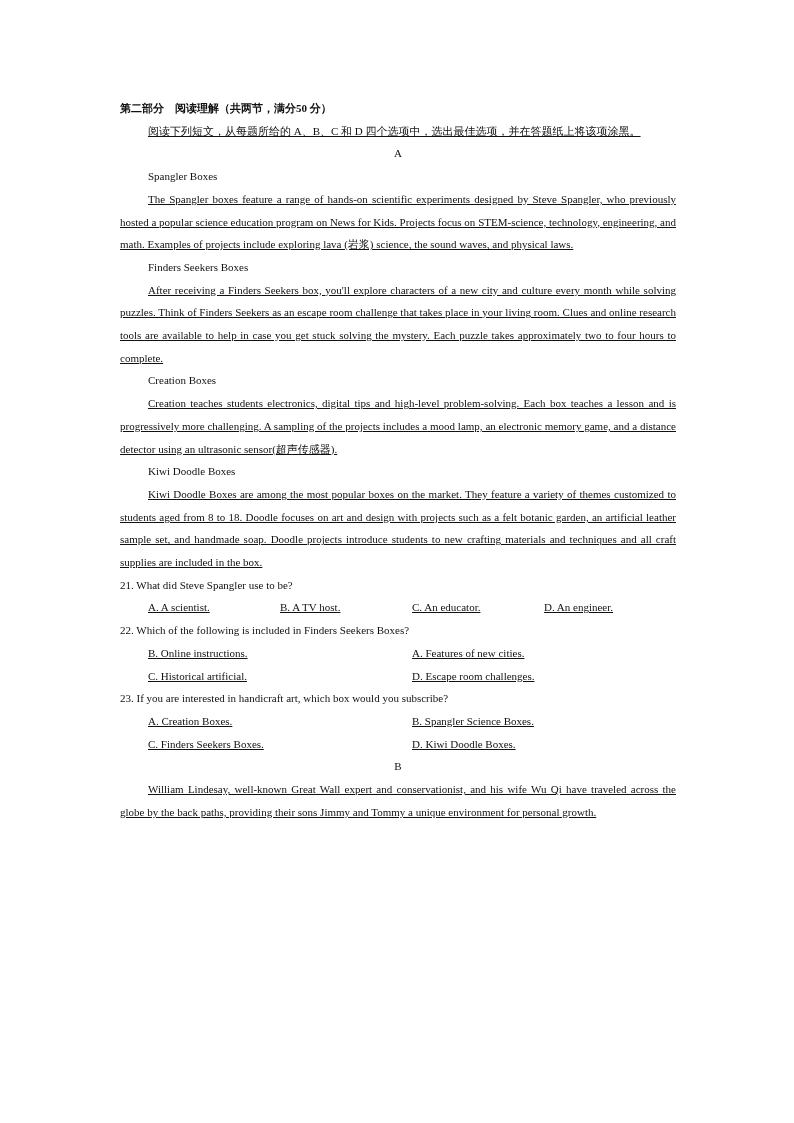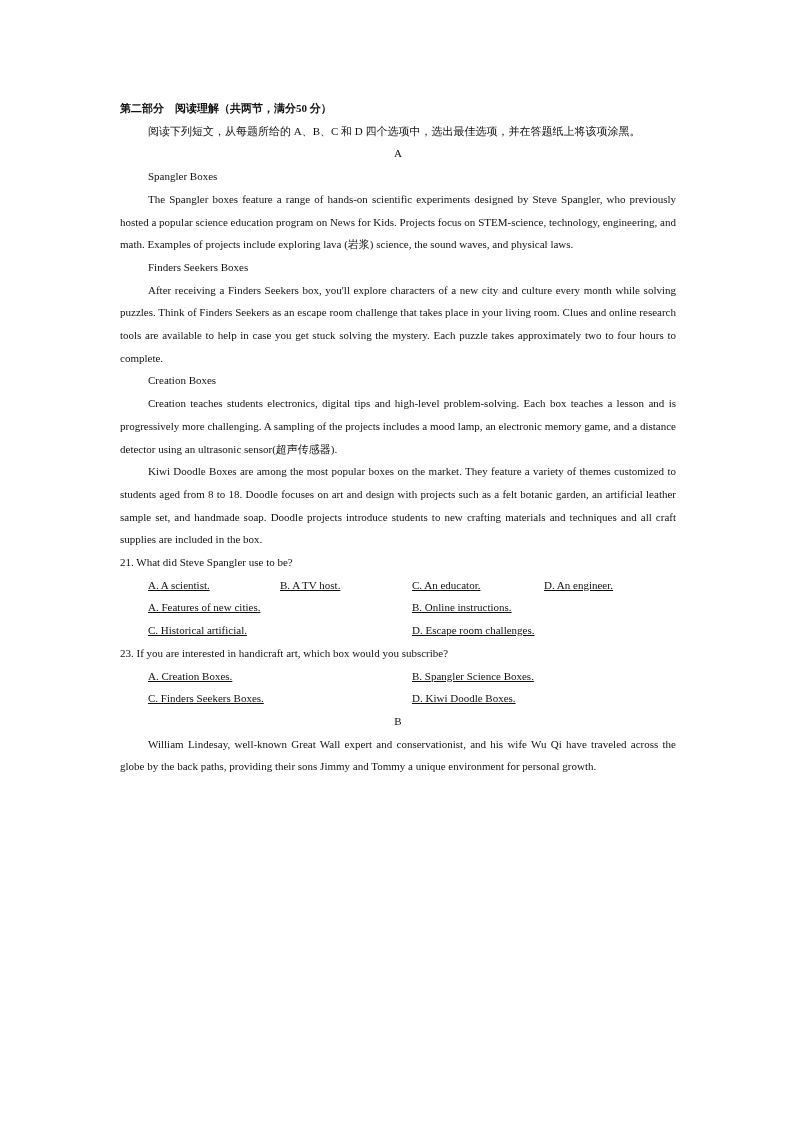--- a/index.html
+++ b/index.html
@@ -22,20 +22,21 @@
       width: 556px;
       font-size: 11px;
       line-height: 22.7px;
     }
     .line { white-space: nowrap; }
     .bold { font-weight: bold; }
     .indent { text-indent: 28px; }
     .para {
       text-align: justify;
       white-space: normal;
+      text-decoration: underline;
     }
     .center { text-align: center; }
     .heading {
       font-weight: normal;
       padding-left: 28px;
     }
     .opts {
       display: flex;
       padding-left: 28px;
       text-decoration: underline;
@@ -56,33 +57,35 @@
 
   <div class="heading">Spangler Boxes</div>
   <div class="para indent">The Spangler boxes feature a range of hands-on scientific experiments designed by Steve Spangler, who previously hosted a popular science education program on News for Kids. Projects focus on STEM-science, technology, engineering, and math. Examples of projects include exploring lava (岩浆) science, the sound waves, and physical laws.</div>
 
   <div class="heading">Finders Seekers Boxes</div>
   <div class="para indent">After receiving a Finders Seekers box, you'll explore characters of a new city and culture every month while solving puzzles. Think of Finders Seekers as an escape room challenge that takes place in your living room. Clues and online research tools are available to help in case you get stuck solving the mystery. Each puzzle takes approximately two to four hours to complete.</div>
 
   <div class="heading">Creation Boxes</div>
   <div class="para indent">Creation teaches students electronics, digital tips and high-level problem-solving. Each box teaches a lesson and is progressively more challenging. A sampling of the projects includes a mood lamp, an electronic memory game, and a distance detector using an ultrasonic sensor(超声传感器).</div>
 
+  <div class="heading">Kiwi Doodle Boxes</div>
   <div class="para indent">Kiwi Doodle Boxes are among the most popular boxes on the market. They feature a variety of themes customized to students aged from 8 to 18. Doodle focuses on art and design with projects such as a felt botanic garden, an artificial leather sample set, and handmade soap. Doodle projects introduce students to new crafting materials and techniques and all craft supplies are included in the box.</div>
 
   <div class="q">21. What did Steve Spangler use to be?</div>
   <div class="opts">
     <span class="opt4">A. A scientist.</span>
     <span class="opt4">B. A TV host.</span>
     <span class="opt4">C. An educator.</span>
     <span class="opt4">D. An engineer.</span>
   </div>
 
+  <div class="q">22. Which of the following is included in Finders Seekers Boxes?</div>
   <div class="opts">
+    <span class="opt2">B. Online instructions.</span>
     <span class="opt2">A. Features of new cities.</span>
-    <span class="opt2">B. Online instructions.</span>
   </div>
   <div class="opts">
     <span class="opt2">C. Historical artificial.</span>
     <span class="opt2">D. Escape room challenges.</span>
   </div>
 
   <div class="q">23. If you are interested in handicraft art, which box would you subscribe?</div>
   <div class="opts">
     <span class="opt2">A. Creation Boxes.</span>
     <span class="opt2">B. Spangler Science Boxes.</span>

